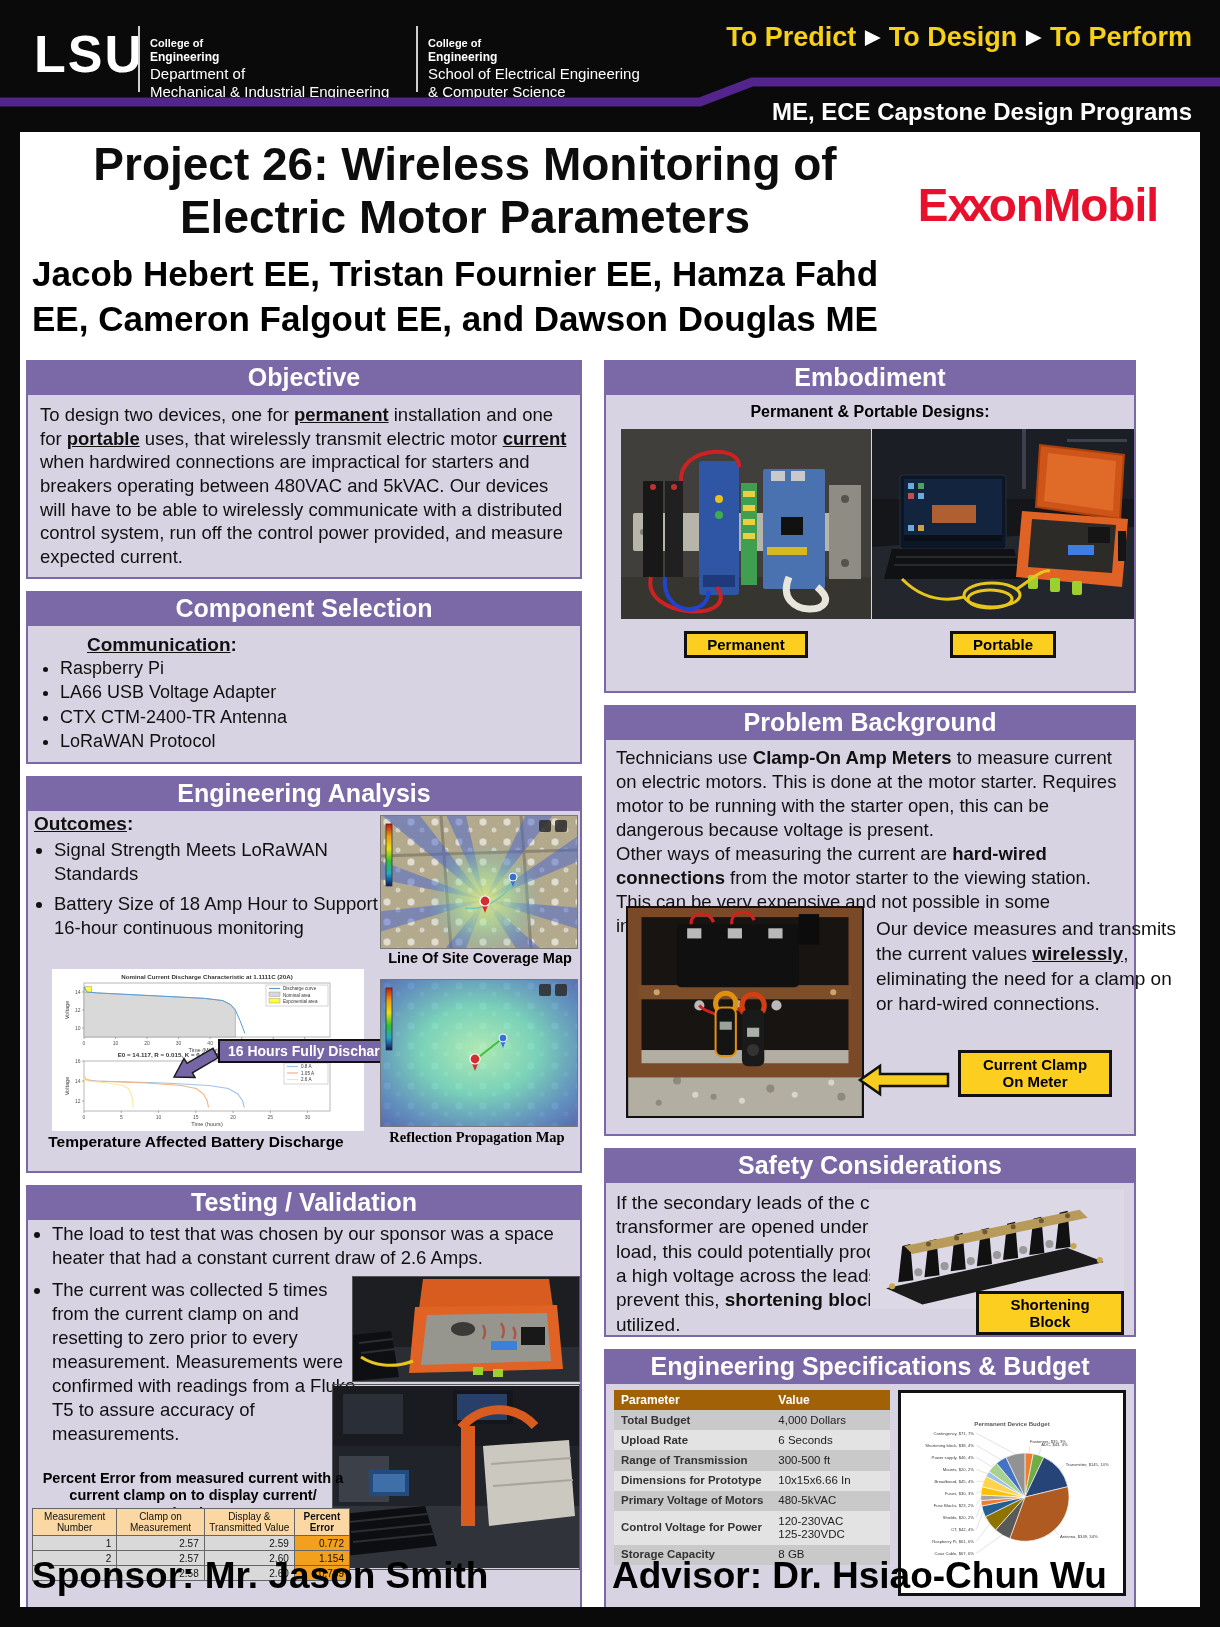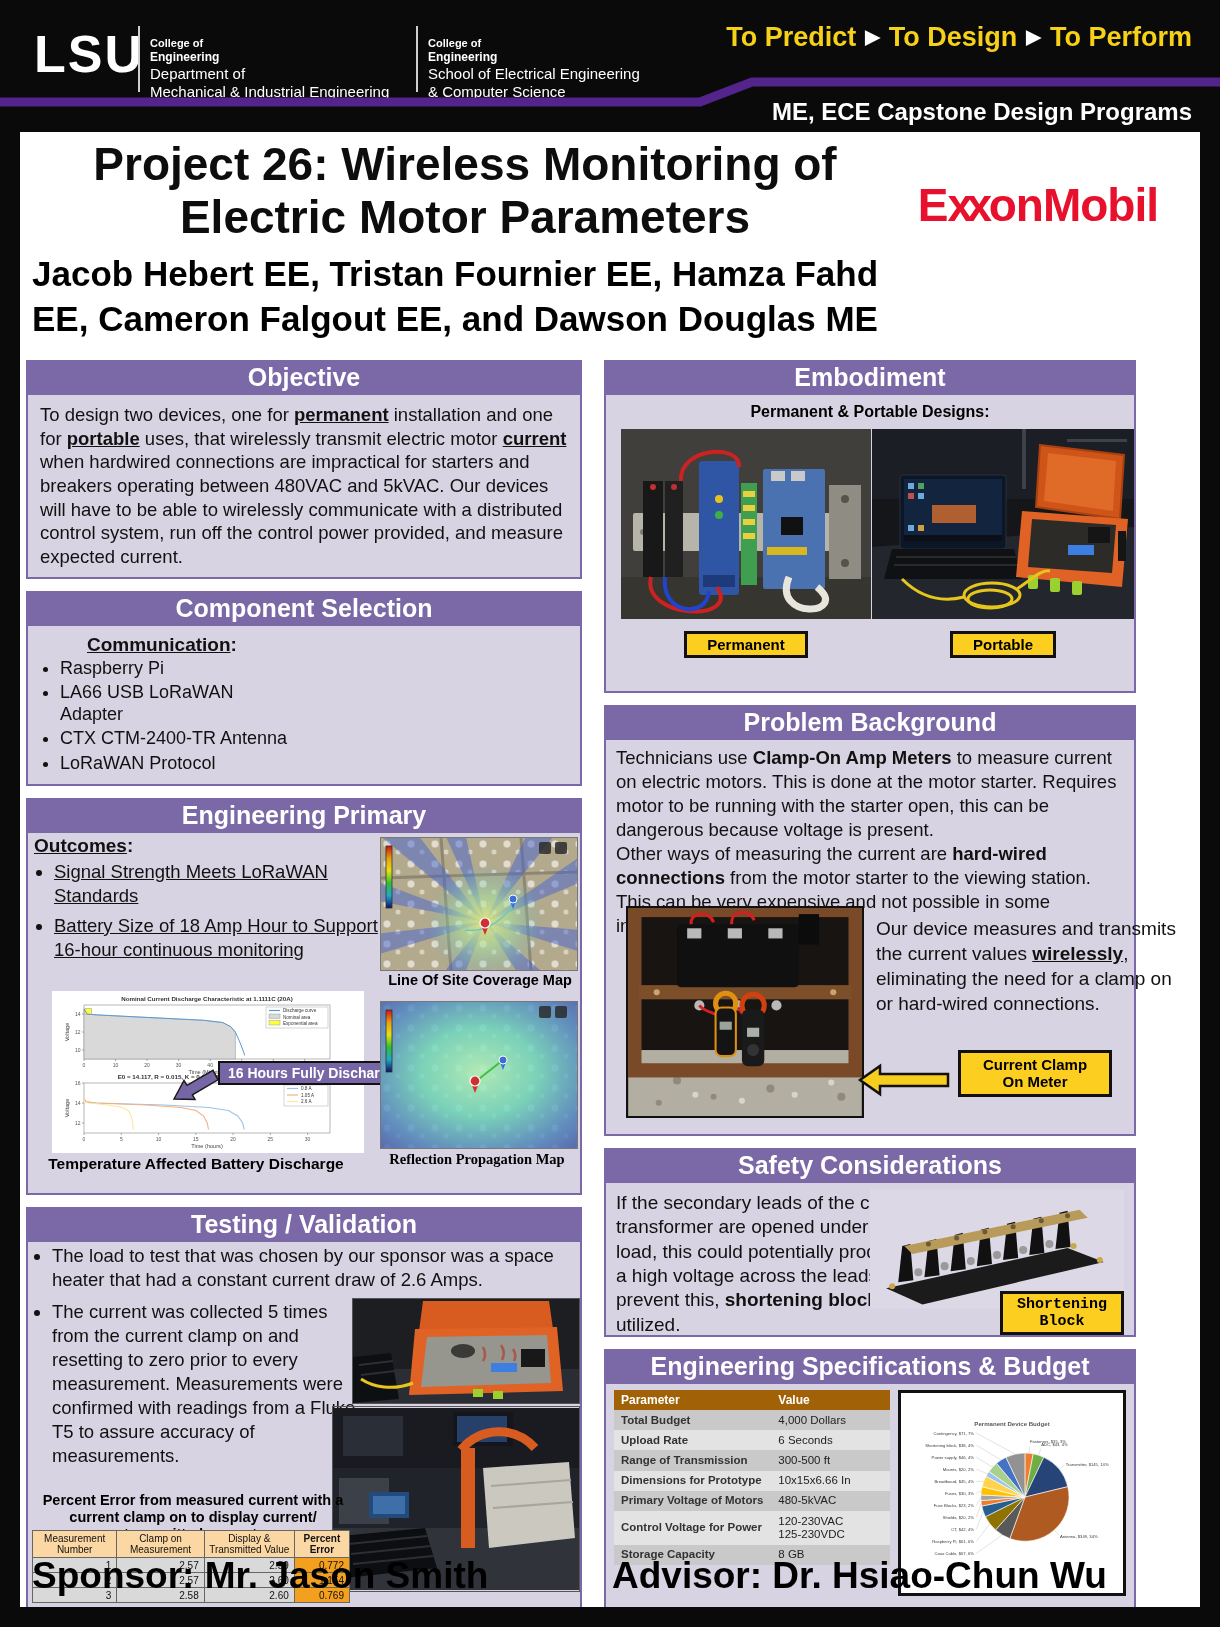--- a/index.html
+++ b/index.html
@@ -38,21 +38,21 @@
   
   .cs{display:flex;font-size:18px;color:#111;}
   .cs-col1{width:53%;} .cs-col2{width:47%;}
   .cs-head{text-align:center;font-size:19px;margin:2px 0;}
   .cs ul{margin:2px 0 2px 4px;padding-left:20px;}
   .cs li{margin-bottom:3px;line-height:1.2;}
   
   .ea{height:348px;}
   .ea-outcomes{position:absolute;left:6px;top:2px;width:344px;font-size:18.5px;color:#111;}
   .ea-outhead{font-size:19px;margin-bottom:3px;}
-  .ea-outcomes ul{margin:0;padding-left:20px;text-decoration:underline;}
+  .ea-outcomes ul{margin:0;padding-left:20px;}
   .ea-outcomes li{margin-bottom:6px;line-height:1.3;}
   .ea-map1{position:absolute;right:2px;top:4px;width:196px;height:132px;border:1px solid #777;}
   .ea-cap1{position:absolute;right:2px;top:139px;width:196px;text-align:center;font-weight:bold;font-size:14.5px;color:#000;}
   .ea-fig{position:absolute;left:24px;top:158px;width:312px;height:162px;background:#fff;}
   .ea-map2{position:absolute;right:2px;top:168px;width:196px;height:146px;border:1px solid #777;}
   .ea-cap2{position:absolute;left:0;top:322px;width:336px;text-align:center;font-weight:bold;font-size:15.5px;color:#000;}
   .ea-cap3{position:absolute;right:0;top:318px;width:206px;text-align:center;font-weight:bold;font-size:14.5px;color:#000;font-family:Liberation Serif, serif;}
   .ea-ann{position:absolute;left:190px;top:228px;background:#7666A6;border:2px solid #111;color:#fff;
           font-weight:bold;font-size:14px;padding:2px 8px;white-space:nowrap;}
   .ea-arrow{position:absolute;left:140px;top:232px;}
@@ -82,21 +82,21 @@
   .pb-text{font-size:18.5px;line-height:1.3;color:#111;padding:0 2px;}
   .pb-photo{position:absolute;left:20px;top:166px;width:234px;height:208px;border:2px solid #111;}
   .pb-side{position:absolute;left:270px;top:176px;width:302px;font-size:19px;line-height:1.32;color:#111;}
   .pb-arrow{position:absolute;left:250px;top:322px;}
   .pb-callout{position:absolute;left:352px;top:310px;width:136px;padding:3px 6px;}
   
   .saf{height:140px;display:flex;}
   .saf-text{width:306px;font-size:19px;line-height:1.28;color:#111;padding:2px 2px;}
   .saf-fig{position:relative;flex:1;}
   .saf-img{position:absolute;right:2px;top:0px;width:254px;height:120px;}
-  .saf-callout{position:absolute;right:2px;bottom:-6px;width:110px;padding:2px 4px;font-family:Liberation Mono, monospace;}
+  .saf-callout{position:absolute;right:2px;bottom:-6px;width:110px;padding:2px 16px;}
   
   .sp{height:214px;display:flex;gap:8px;}
   .spec-table{border-collapse:collapse;width:276px;font-size:11.5px;align-self:flex-start;color:#222;}
   .spec-table th{background:#a16207;color:#fff;text-align:left;padding:3px 7px;font-size:12px;}
   .spec-table td{padding:3.5px 7px;white-space:pre-line;line-height:1.15;}
   .spec-table td:first-child{width:57%;font-weight:600;color:#333;}
   .spec-table tbody tr:nth-child(odd) td{background:#C9C9C9;}
   .spec-table tbody tr:nth-child(even) td{background:#E3E3E3;}
   .pie-panel{flex:1;background:#fff;border:3px solid #111;height:200px;}
   
@@ -158,31 +158,31 @@
         </div>
 
         <div class="sec">
           <div class="sec-h">Component Selection</div>
           <div class="sec-b">
             <div class="cs">
               <div class="cs-col2">
                 <div class="cs-head"><span class="b u">Communication</span><span class="b">:</span></div>
                 <ul>
                     <li>Raspberry Pi</li>
-                    <li>LA66 USB LoRaWAN Adapter</li>
+                    <li>LA66 USB Voltage Adapter</li>
                     <li>CTX CTM-2400-TR Antenna</li>
                     <li>LoRaWAN Protocol</li>
                   </ul>
               </div>
             </div>
           </div>
         </div>
 
         <div class="sec">
-          <div class="sec-h">Engineering Primary</div>
+          <div class="sec-h">Engineering Analysis</div>
           <div class="sec-b ea">
             <div class="ea-outcomes">
               <div class="ea-outhead"><span class="b u">Outcomes</span><span class="b">:</span></div>
               <ul>
                   <li>Signal Strength Meets LoRaWAN Standards</li>
                   <li>Battery Size of 18 Amp Hour to Support 16-hour continuous monitoring</li>
                 </ul>
             </div>
 
             <svg class="ea-map1" viewBox="0 0 196 132">

